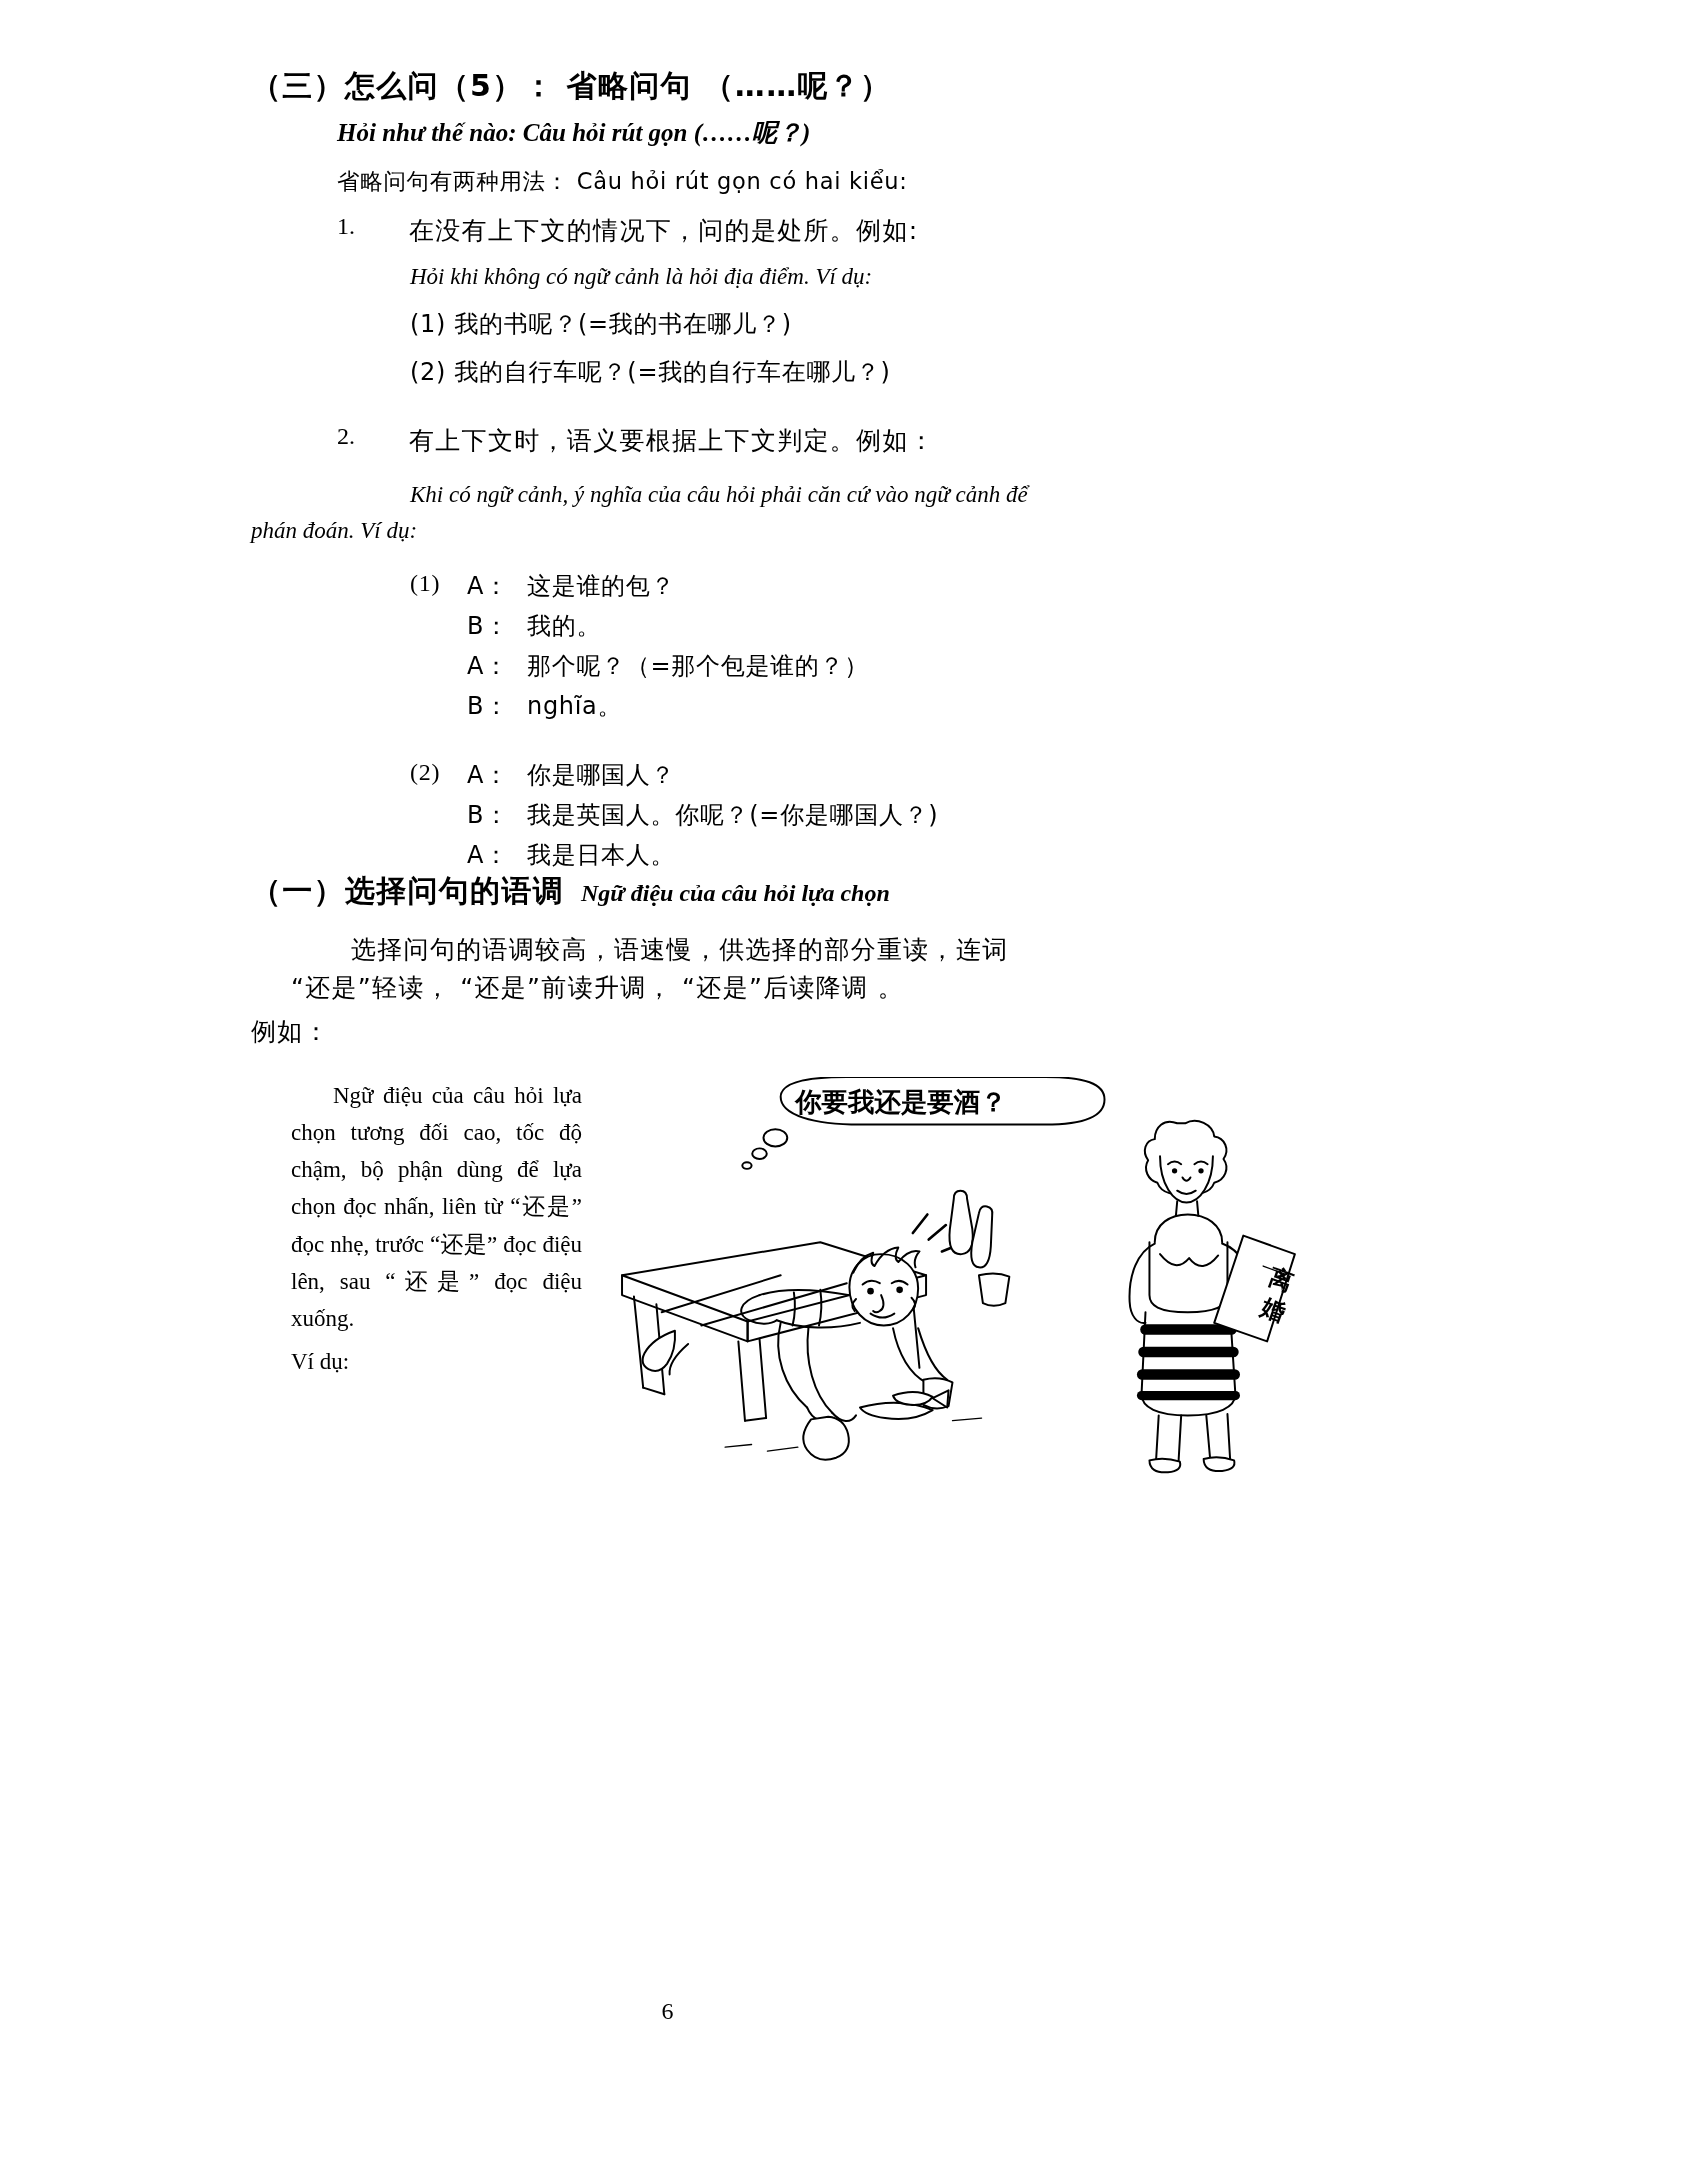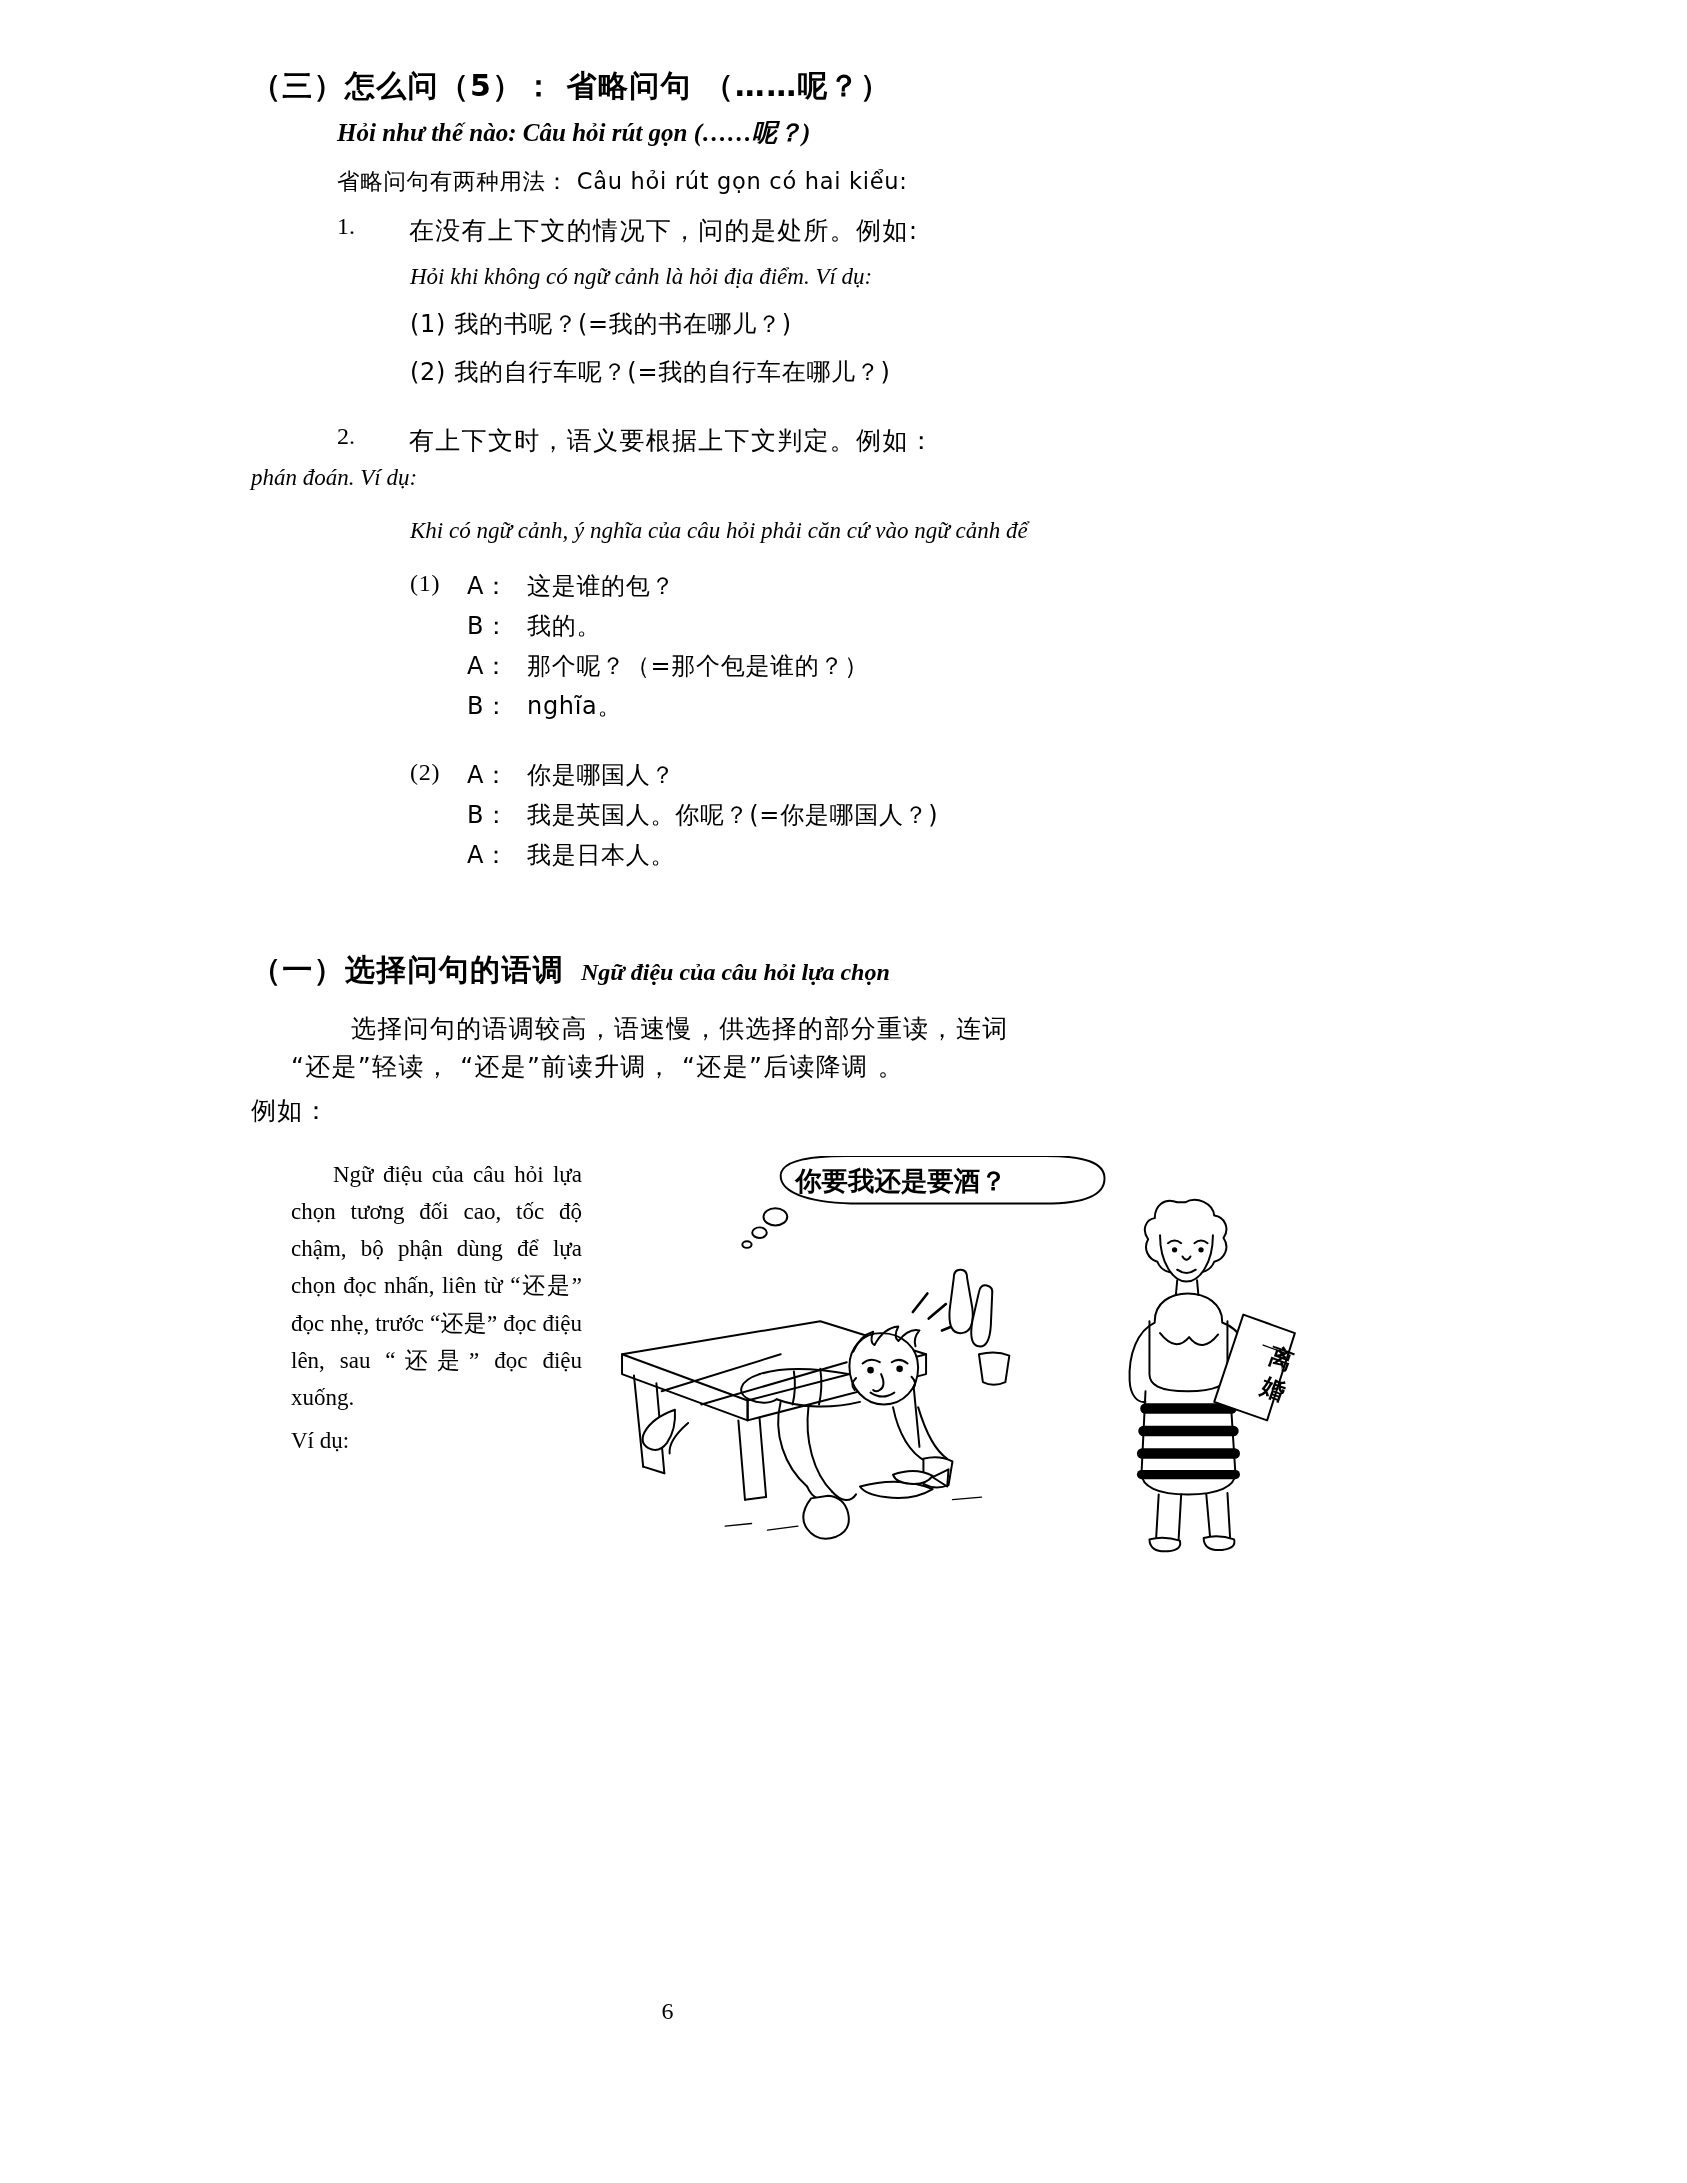--- a/index.html
+++ b/index.html
@@ -146,21 +146,20 @@
   .big-head .vn-caps {
     font-family: "Liberation Serif", serif;
     font-size: 29px;
     font-weight: bold;
     vertical-align: middle;
     margin-left: 6.6px;
   }
 
   
   .sub-head {
-    margin-top: 79px;
     white-space: nowrap;
   }
   .sub-head .cn {
     font-family: "DejaVu Sans", sans-serif;
     font-size: 30px;
     font-weight: bold;
     letter-spacing: 1.3px;
   }
   .sub-head .vn {
     font-family: "Liberation Serif", serif;
@@ -244,22 +243,22 @@
       <div class="cn">在没有上下文的情况下，问的是处所。例如:</div>
     </div>
     <div class="vn indent-1 gap-sm">Hỏi khi không có ngữ cảnh là hỏi địa điểm. Ví dụ:</div>
     <div class="ex-cn">(1) 我的书呢？(=我的书在哪儿？)</div>
     <div class="ex-cn">(2) 我的自行车呢？(=我的自行车在哪儿？)</div>
 
     <div class="item" style="margin-top:34px;">
       <div class="num">2.</div>
       <div class="cn">有上下文时，语义要根据上下文判定。例如：</div>
     </div>
+    <div class="vn indent-1 gap-md">Khi có ngữ cảnh, ý nghĩa của câu hỏi phải căn cứ vào ngữ cảnh để</div>
     <div class="vn indent-0" style="margin-top:2.6px;">phán đoán. Ví dụ:</div>
-    <div class="vn indent-1 gap-md">Khi có ngữ cảnh, ý nghĩa của câu hỏi phải căn cứ vào ngữ cảnh để</div>
 
     <div class="dlg">
       <div class="dlg-row">
         <div class="idx">(1)</div>
         <div class="spk">A：</div>
         <div class="txt">这是谁的包？</div>
       </div>
       <div class="dlg-row">
         <div class="idx"></div>
         <div class="spk">B：</div>

